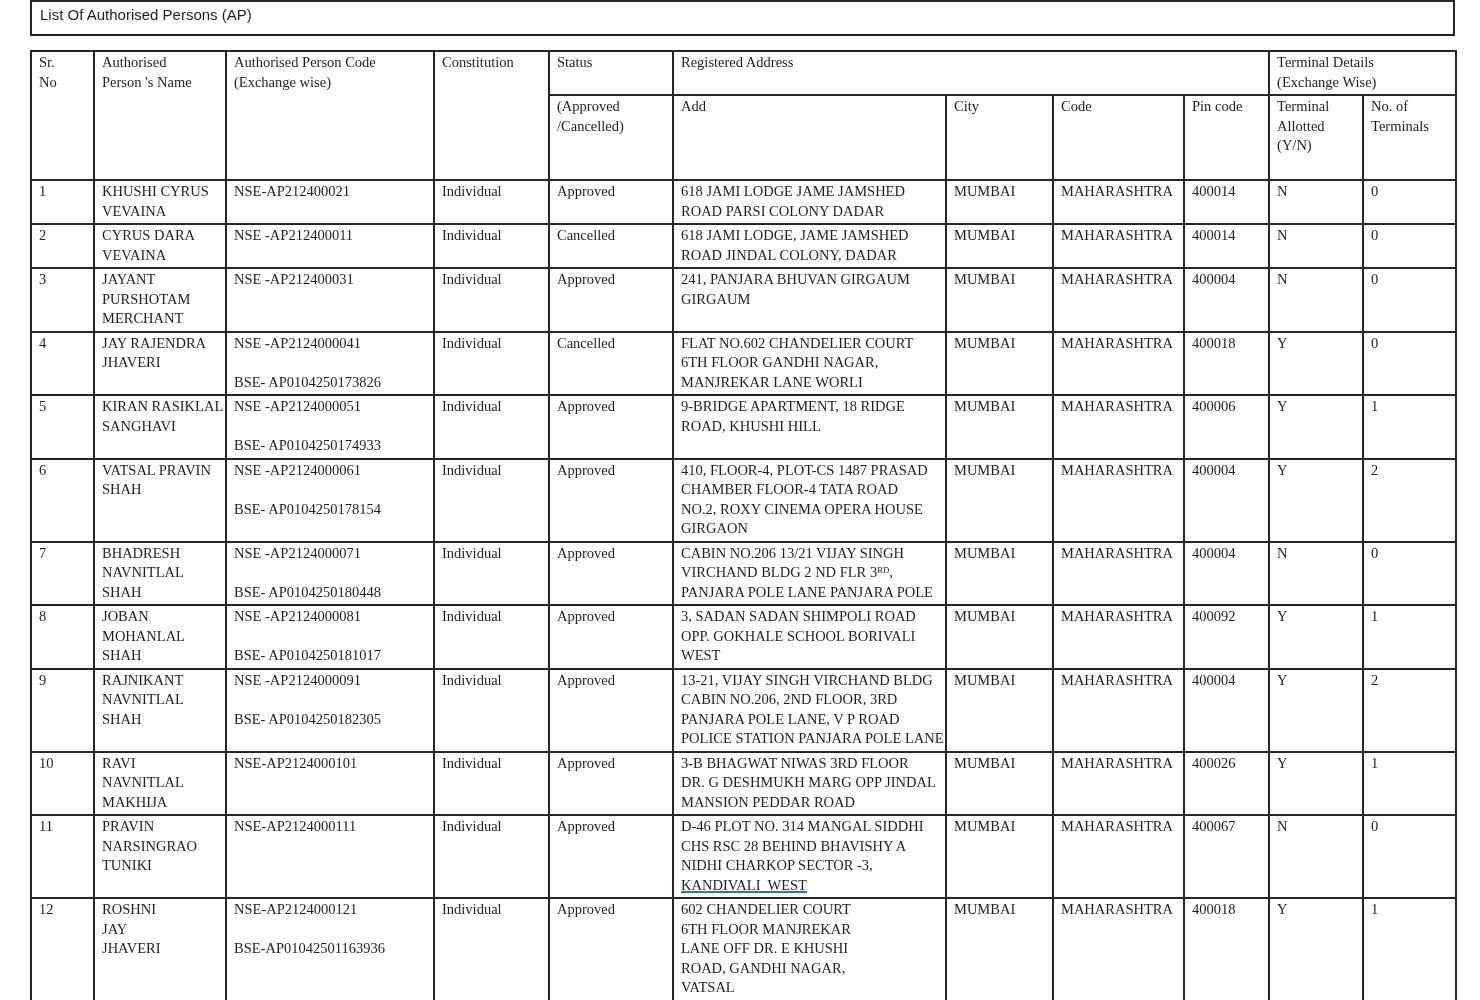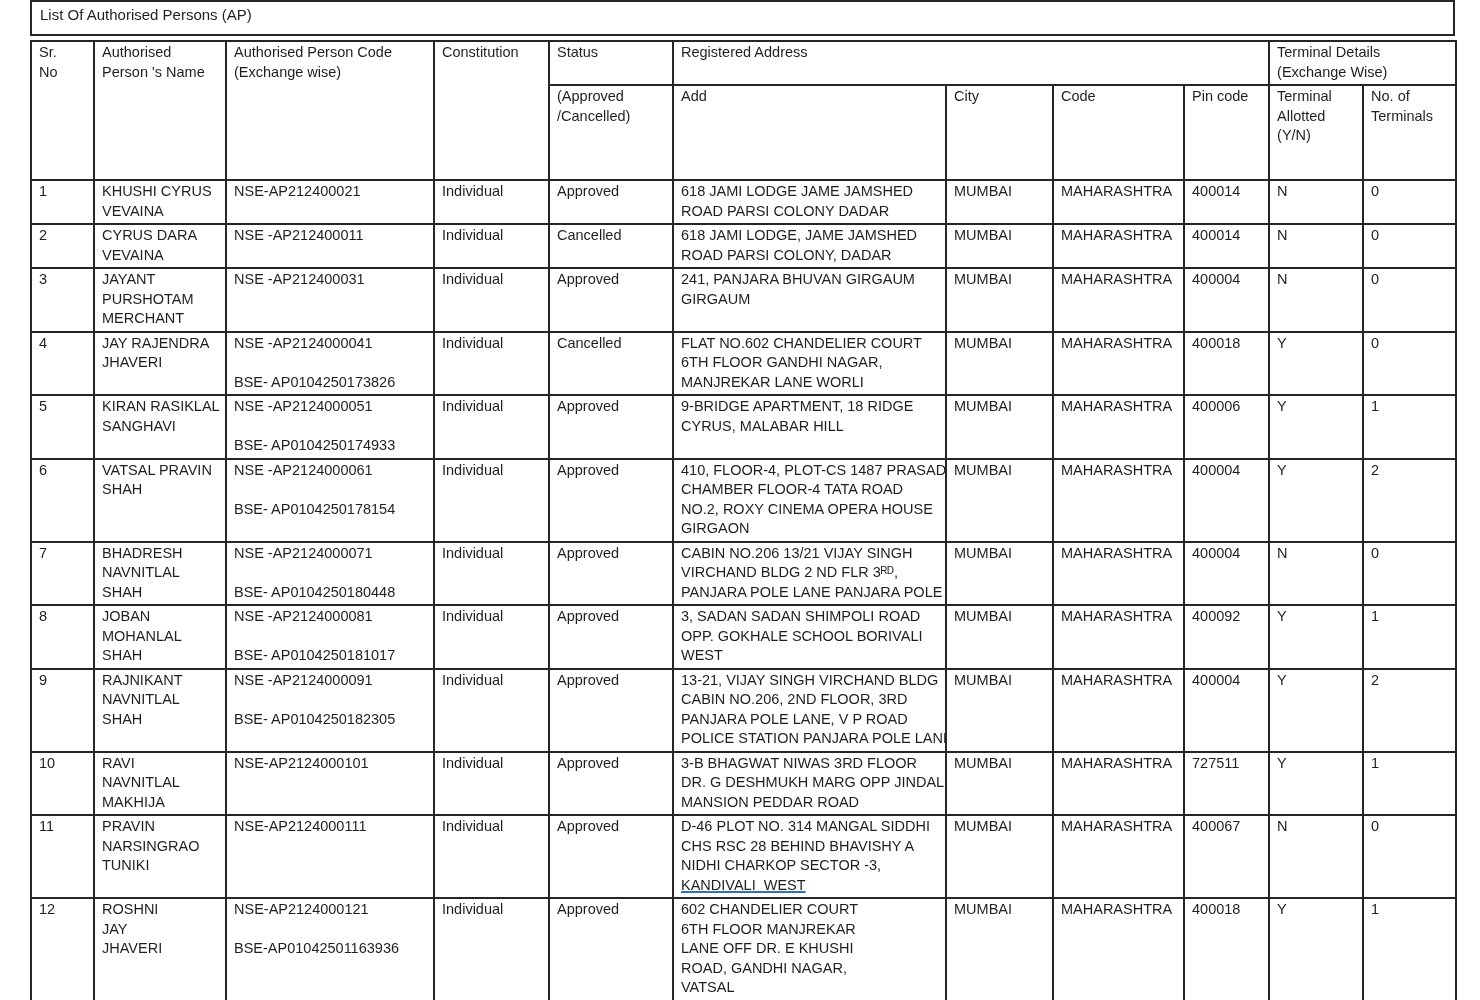--- a/index.html
+++ b/index.html
@@ -3,30 +3,30 @@
 <meta charset="utf-8">
 <style>
   html,body{margin:0;padding:0;background:#ffffff;}
   body{width:1480px;height:1000px;overflow:hidden;font-family:"Liberation Sans",sans-serif;color:#1f1f1f;}
   .page{position:relative;padding:0 0 0 30px;}
   .title-box{
     width:1425px;box-sizing:border-box;border:2px solid #262626;
     padding:3px 8px 9px 8px;font-size:15px;line-height:20px;
   }
   table.ap{
-    margin-top:4px;width:1425px;table-layout:fixed;border-collapse:collapse;
+    margin-top:14px;width:1425px;table-layout:fixed;border-collapse:collapse;font-family:Liberation Serif, serif;
   }
   table.ap th, table.ap td{
     border:2px solid #262626;vertical-align:top;text-align:left;
     padding:1px 7px 2px 7px;font-size:14.5px;font-weight:normal;
     line-height:19.5px;color:#1f1f1f;overflow:hidden;
     white-space:pre-line;box-sizing:border-box;
   }
   tr.hrow-a th{height:41px;}
-  tr.hrow-b th{height:95px;}
+  tr.hrow-b th{height:85px;}
   td .line{white-space:pre;height:19.5px;}
   td .line.u{
     text-decoration:underline;
     text-decoration-color:#2e74b5;
     text-decoration-thickness:1.5px;
     text-decoration-skip-ink:none;
   }
 </style>
 </head>
 <body>
@@ -92,21 +92,21 @@
           <td><div class="line">400014</div></td>
           <td><div class="line">N</div></td>
           <td><div class="line">0</div></td>
         </tr>
         <tr>
           <td><div class="line">2</div></td>
           <td><div class="line">CYRUS DARA</div><div class="line">VEVAINA</div></td>
           <td><div class="line">NSE -AP212400011</div></td>
           <td><div class="line">Individual</div></td>
           <td><div class="line">Cancelled</div></td>
-          <td><div class="line">618 JAMI LODGE, JAME JAMSHED</div><div class="line">ROAD PARSI COLONY, DADAR</div></td>
+          <td><div class="line">618 JAMI LODGE, JAME JAMSHED</div><div class="line">ROAD JINDAL COLONY, DADAR</div></td>
           <td><div class="line">MUMBAI</div></td>
           <td><div class="line">MAHARASHTRA</div></td>
           <td><div class="line">400014</div></td>
           <td><div class="line">N</div></td>
           <td><div class="line">0</div></td>
         </tr>
         <tr>
           <td><div class="line">3</div></td>
           <td><div class="line">JAYANT</div><div class="line">PURSHOTAM</div><div class="line">MERCHANT</div></td>
           <td><div class="line">NSE -AP212400031</div></td>
@@ -131,21 +131,21 @@
           <td><div class="line">400018</div></td>
           <td><div class="line">Y</div></td>
           <td><div class="line">0</div></td>
         </tr>
         <tr>
           <td><div class="line">5</div></td>
           <td><div class="line">KIRAN RASIKLAL</div><div class="line">SANGHAVI</div></td>
           <td><div class="line">NSE -AP2124000051</div><div class="line">&nbsp;</div><div class="line">BSE- AP0104250174933</div></td>
           <td><div class="line">Individual</div></td>
           <td><div class="line">Approved</div></td>
-          <td><div class="line">9-BRIDGE APARTMENT, 18 RIDGE</div><div class="line">CYRUS, MALABAR HILL</div></td>
+          <td><div class="line">9-BRIDGE APARTMENT, 18 RIDGE</div><div class="line">ROAD, KHUSHI HILL</div></td>
           <td><div class="line">MUMBAI</div></td>
           <td><div class="line">MAHARASHTRA</div></td>
           <td><div class="line">400006</div></td>
           <td><div class="line">Y</div></td>
           <td><div class="line">1</div></td>
         </tr>
         <tr>
           <td><div class="line">6</div></td>
           <td><div class="line">VATSAL PRAVIN</div><div class="line">SHAH</div></td>
           <td><div class="line">NSE -AP2124000061</div><div class="line">&nbsp;</div><div class="line">BSE- AP0104250178154</div></td>
@@ -199,21 +199,21 @@
         </tr>
         <tr>
           <td><div class="line">10</div></td>
           <td><div class="line">RAVI</div><div class="line">NAVNITLAL</div><div class="line">MAKHIJA</div></td>
           <td><div class="line">NSE-AP2124000101</div></td>
           <td><div class="line">Individual</div></td>
           <td><div class="line">Approved</div></td>
           <td><div class="line">3-B BHAGWAT NIWAS 3RD FLOOR</div><div class="line">DR. G DESHMUKH MARG OPP JINDAL</div><div class="line">MANSION PEDDAR ROAD</div></td>
           <td><div class="line">MUMBAI</div></td>
           <td><div class="line">MAHARASHTRA</div></td>
-          <td><div class="line">727511</div></td>
+          <td><div class="line">400026</div></td>
           <td><div class="line">Y</div></td>
           <td><div class="line">1</div></td>
         </tr>
         <tr>
           <td><div class="line">11</div></td>
           <td><div class="line">PRAVIN</div><div class="line">NARSINGRAO</div><div class="line">TUNIKI</div></td>
           <td><div class="line">NSE-AP2124000111</div></td>
           <td><div class="line">Individual</div></td>
           <td><div class="line">Approved</div></td>
           <td><div class="line">D-46 PLOT NO. 314 MANGAL SIDDHI</div><div class="line">CHS RSC 28 BEHIND BHAVISHY A</div><div class="line">NIDHI CHARKOP SECTOR -3,</div><div class="line u">KANDIVALI  WEST</div></td>

